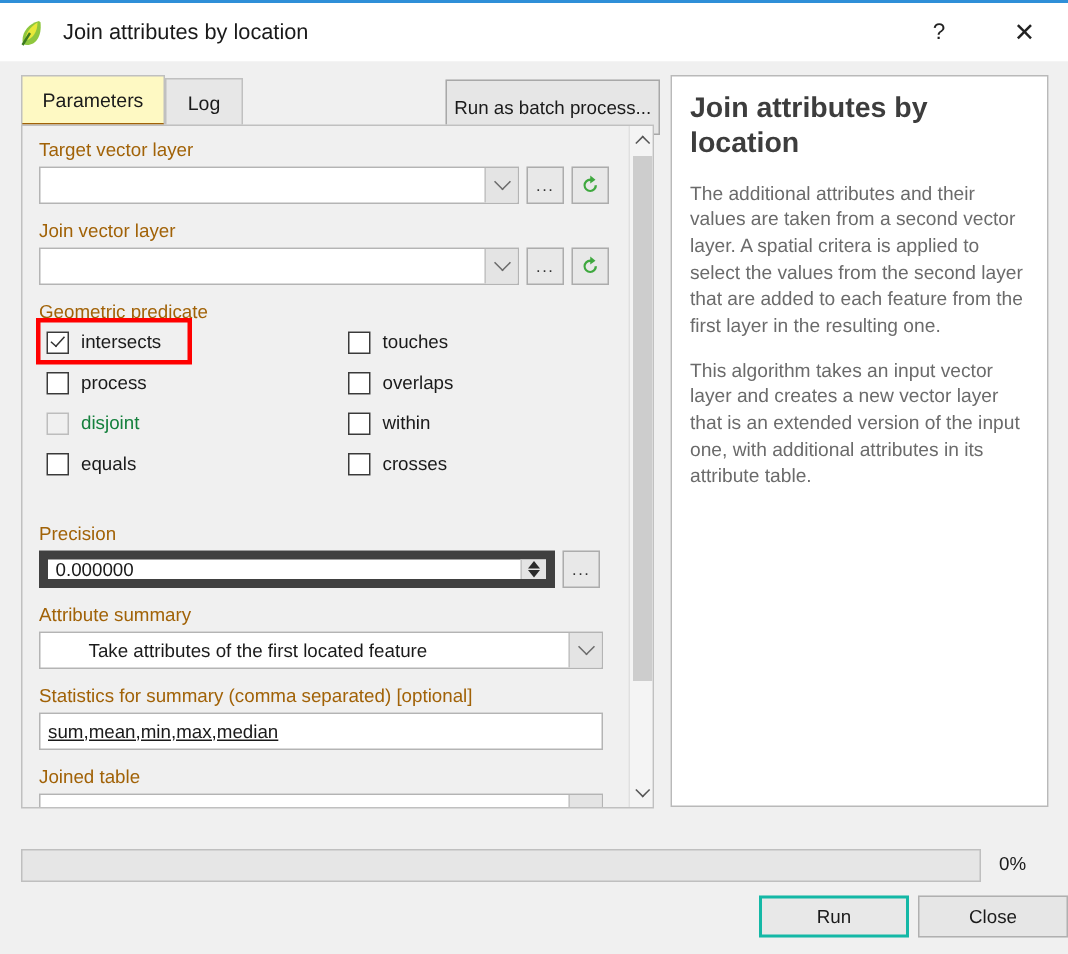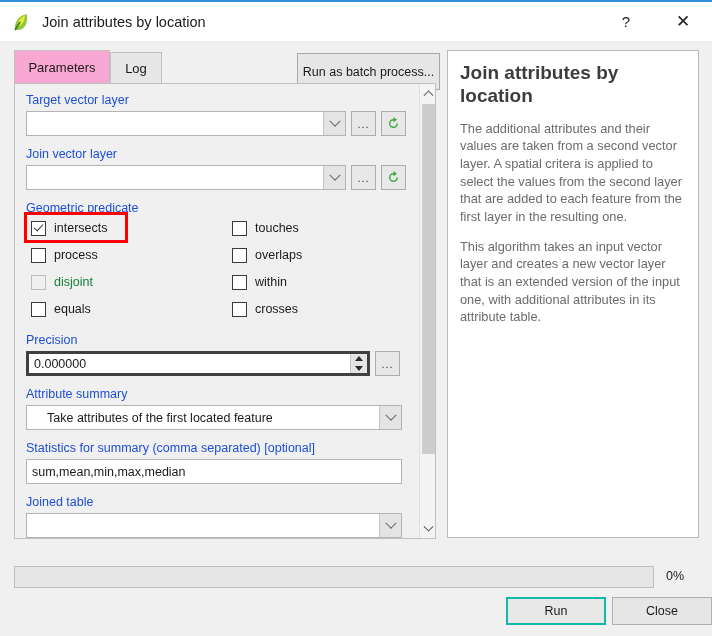--- a/index.html
+++ b/index.html
@@ -35,46 +35,46 @@
   #tabstrip {
     position:absolute; left:0; top:41px; width:712px; height:43px;
     background:#f0f0f0;
   }
   .tab {
     position:absolute; top:11px; height:32px;
     border:1px solid #c0c0c0;
     display:flex; align-items:center; justify-content:center;
     font-size:13px; background:#e7e7e7;
   }
-  .tab.active { background:#f9a8d4; border-bottom:1px solid #a16207; top:9px; height:35px; }
+  .tab.active { background:#fef9c3; border-bottom:3px solid #a16207; top:9px; height:35px; }
   #tab-parameters { left:14px; width:96px; }
   #tab-log { left:110px; width:52px; }
 
   #batch-btn {
     position:absolute; left:297px; top:53px; width:143px; height:37px;
     background:#e6e6e6; border:1px solid #a8a8a8;
     font-size:12.5px; display:flex; align-items:center; justify-content:center;
   }
 
   
   #params-panel {
     position:absolute; left:14px; top:83px; width:422px; height:456px;
     background:#f0f0f0; border:1px solid #c0c0c0;
     overflow:hidden;
   }
   #params-inner { position:absolute; left:0; top:0; width:405px; padding:9px 0 0 11px; }
 
-  .field-label { font-size:12.5px; color:#1d4ed8; margin:0 0 4px 0; }
+  .field-label { font-size:12.5px; color:#a16207; margin:0 0 4px 0; }
   .row { display:flex; align-items:center; margin-bottom:11px; }
 
   .combo {
     height:25px; background:#ffffff; border:1px solid #b4b4b4;
     display:flex; align-items:center; position:relative;
   }
-  .combo .val { padding-left:20px; font-size:12.5px; white-space:nowrap; overflow:hidden; }
+  .combo .val { padding-left:20px; font-size:12.5px; white-space:nowrap; overflow:hidden;margin-left:12px; }
   .combo .arrow {
     position:absolute; right:0; top:0; width:22px; height:100%;
     background:#e4e4e4; border-left:1px solid #c4c4c4;
     display:flex; align-items:center; justify-content:center;
   }
   .chev { width:8px; height:8px; border-right:1.6px solid #6a6a6a; border-bottom:1.6px solid #6a6a6a;
           transform:rotate(45deg) translate(-2px,-2px); }
 
   .sq-btn {
     width:25px; height:25px; margin-left:5px; flex:none;
@@ -98,21 +98,21 @@
     border-right:1.7px solid #333; border-bottom:1.7px solid #333;
     transform:rotate(42deg);
   }
   .cb-label { margin-left:8px; font-size:12.5px; }
   .cb-label.disabled { color:#15803d; }
   #highlight-box {
     position:absolute; left:-7px; top:-7px; width:104px; height:31px;
     border:3px solid #ff0000; pointer-events:none;
   }
 
-  .spin-wrap { height:25px; background:#ffffff; border:3px solid #404040; display:flex; align-items:center; position:relative;text-align:right; }
+  .spin-wrap { height:25px; background:#ffffff; border:6px solid #404040; display:flex; align-items:center; position:relative;text-align:right; }
   .spin-wrap .val { padding-left:5px; font-size:12.5px; }
   .spin-btns {
     position:absolute; right:0; top:0; width:17px; height:100%;
     background:#e4e4e4; border-left:1px solid #c4c4c4;
     display:flex; flex-direction:column;
   }
   .spin-half { flex:1; display:flex; align-items:center; justify-content:center; }
   .tri-up { width:0;height:0;border-left:4px solid transparent;border-right:4px solid transparent;border-bottom:5px solid #2b2b2b; }
   .tri-dn { width:0;height:0;border-left:4px solid transparent;border-right:4px solid transparent;border-top:5px solid #2b2b2b; }
 
@@ -247,21 +247,21 @@
       <div class="cb-item" style="left:5px; top:81px;">
         <span class="cb-box"></span>
         <span class="cb-label">equals</span>
       </div>
       <div class="cb-item" style="left:206px; top:81px;">
         <span class="cb-box"></span>
         <span class="cb-label">crosses</span>
       </div>
     </div>
 
-    <div class="field-label" style="margin-top:4px;">Precision</div>
+    <div class="field-label" style="margin-top:20px;">Precision</div>
     <div class="row">
       <div class="spin-wrap" style="width:344px;">
         <span class="val">0.000000</span>
         <span class="spin-btns">
           <span class="spin-half">
               <span class="tri-up"></span>
             </span>
           <span class="spin-half">
               <span class="tri-dn"></span>
             </span>
@@ -275,21 +275,21 @@
       <div class="combo" style="width:376px;">
         <span class="val">Take attributes of the first located feature</span>
         <span class="arrow">
             <span class="chev"></span>
           </span>
       </div>
     </div>
 
     <div class="field-label">Statistics for summary (comma separated) [optional]</div>
     <div class="row">
-      <div class="textinput" style="width:376px;">
+      <div class="textinput" style="width:376px;text-decoration:underline;">
         <span class="val">sum,mean,min,max,median</span>
       </div>
     </div>
 
     <div class="field-label">Joined table</div>
     <div class="row">
       <div class="combo" style="width:376px;">
         <span class="val"></span>
         <span class="arrow">
             <span class="chev"></span>

